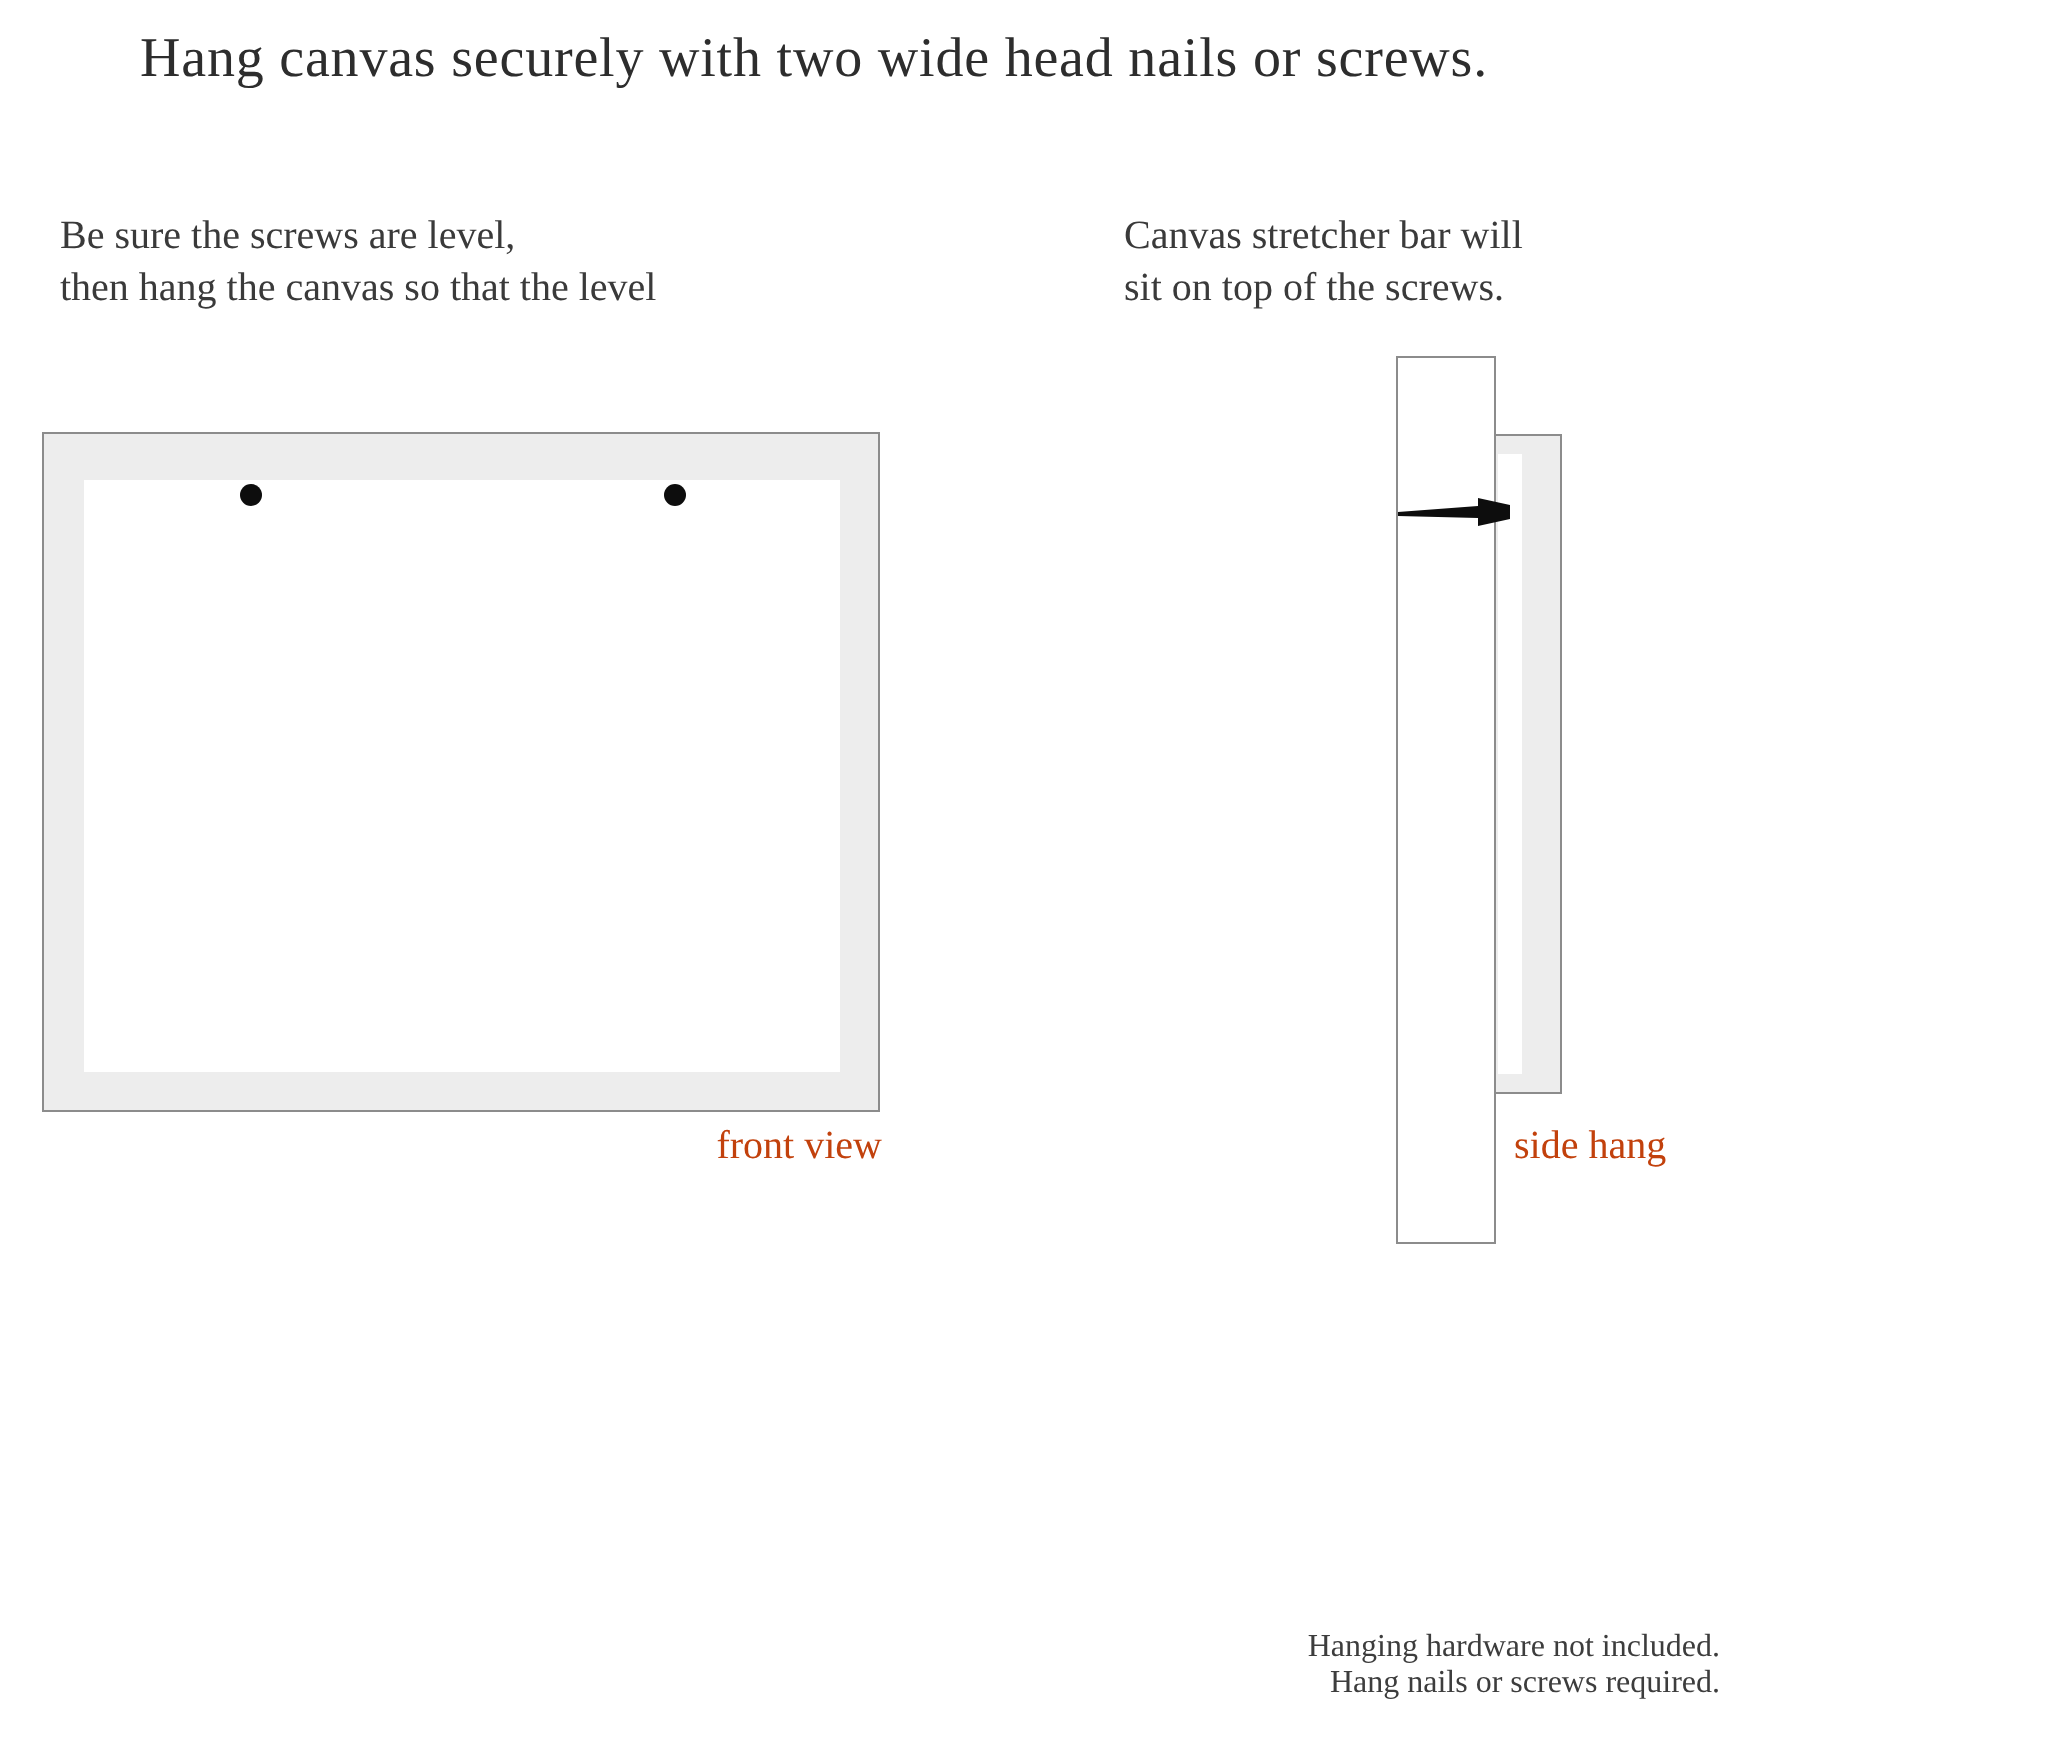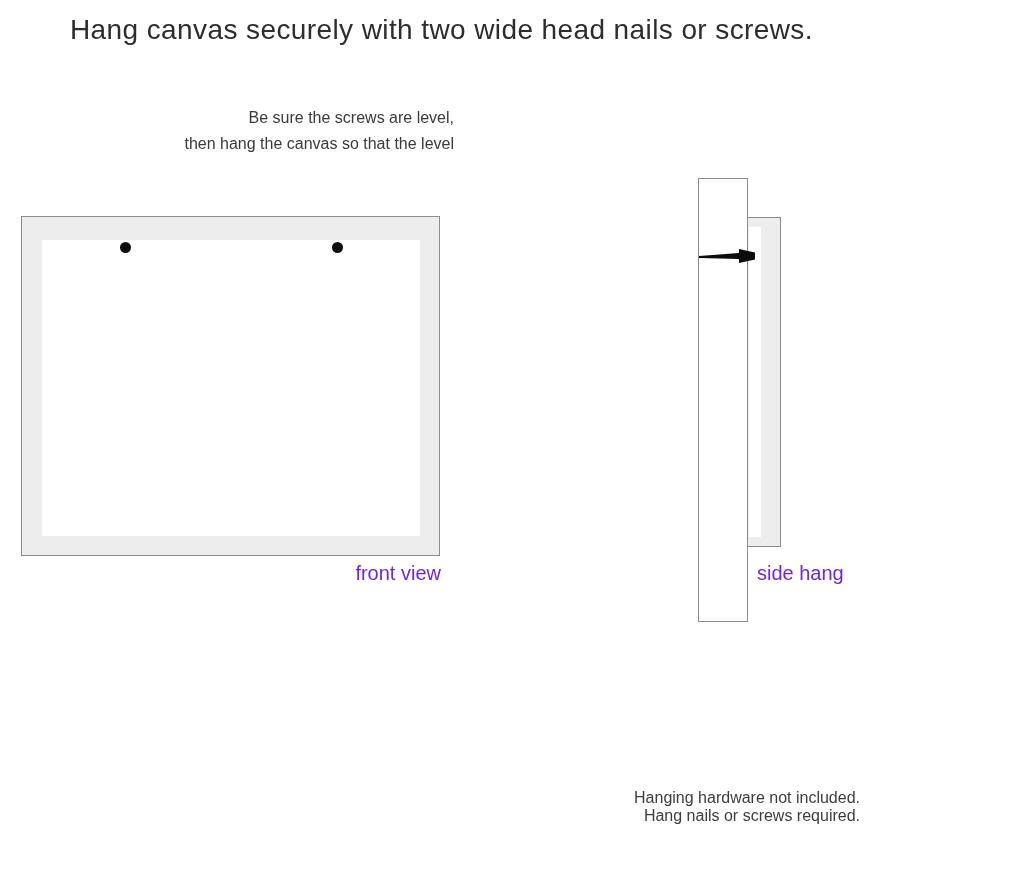--- a/index.html
+++ b/index.html
@@ -5,39 +5,39 @@
   html, body {
     margin: 0;
     padding: 0;
     background: #ffffff;
   }
   .page {
     position: relative;
     width: 876px;
     height: 875px;
     background: #ffffff;
-    font-family: Liberation Sans, sans-serif;
+    font-family: Liberation Serif, serif;
     color: #3a3a3a;
     overflow: hidden;
   }
   .abs { position: absolute; }
 
   .title {
     left: 70px;
     top: 14px;
     font-size: 28px;
     letter-spacing: 0.4px;
     color: #2d2d2d;
     white-space: nowrap;
   }
 
   .instruction {
-    font-size: 16px;
+    font-size: 20px;
     line-height: 26px;
-    text-align: right;
+    text-align: left;
     color: #3a3a3a;
   }
   .instruction-left {
     left: 30px;
     top: 105px;
     width: 424px;
   }
   .instruction-right {
     left: 562px;
     top: 105px;
@@ -65,21 +65,21 @@
     width: 11px;
     height: 11px;
     border-radius: 50%;
     background: #0d0d0d;
   }
   .nail-dot.left-dot  { left: 98px;  top: 25px; }
   .nail-dot.right-dot { left: 310px; top: 25px; }
 
   .view-label {
     font-size: 20px;
-    color: #6d28d9;
+    color: #c2410c;
     white-space: nowrap;
   }
   .front-view-label {
     left: 341px;
     top: 562px;
     width: 100px;
     text-align: right;
   }
   .side-view-label {
     left: 757px;
@@ -114,39 +114,43 @@
   }
   .side-nail-svg {
     left: 698px;
     top: 245px;
     width: 62px;
     height: 22px;
   }
 
   .footer-note {
     right: 16px;
-    top: 789px;
+    top: 815px;
     text-align: right;
     font-size: 16px;
     line-height: 18px;
     color: #3d3d3d;
   }
 </style>
 </head>
 <body>
 
 <div class="page">
 
   <div class="abs title">Hang canvas securely with two wide head nails or screws.</div>
 
   <div class="abs instruction instruction-left">
     <div>Be sure the screws are level,</div>
     <div>then hang the canvas so that the level</div>
   </div>
 
+  <div class="abs instruction instruction-right">
+    <div>Canvas stretcher bar will</div>
+    <div>sit on top of the screws.</div>
+  </div>
 
   <div class="abs front-canvas">
     <div class="abs front-canvas-inner"></div>
     <div class="abs nail-dot left-dot"></div>
     <div class="abs nail-dot right-dot"></div>
   </div>
 
   <div class="abs view-label front-view-label">front view</div>
 
   <div class="abs side-canvas">

